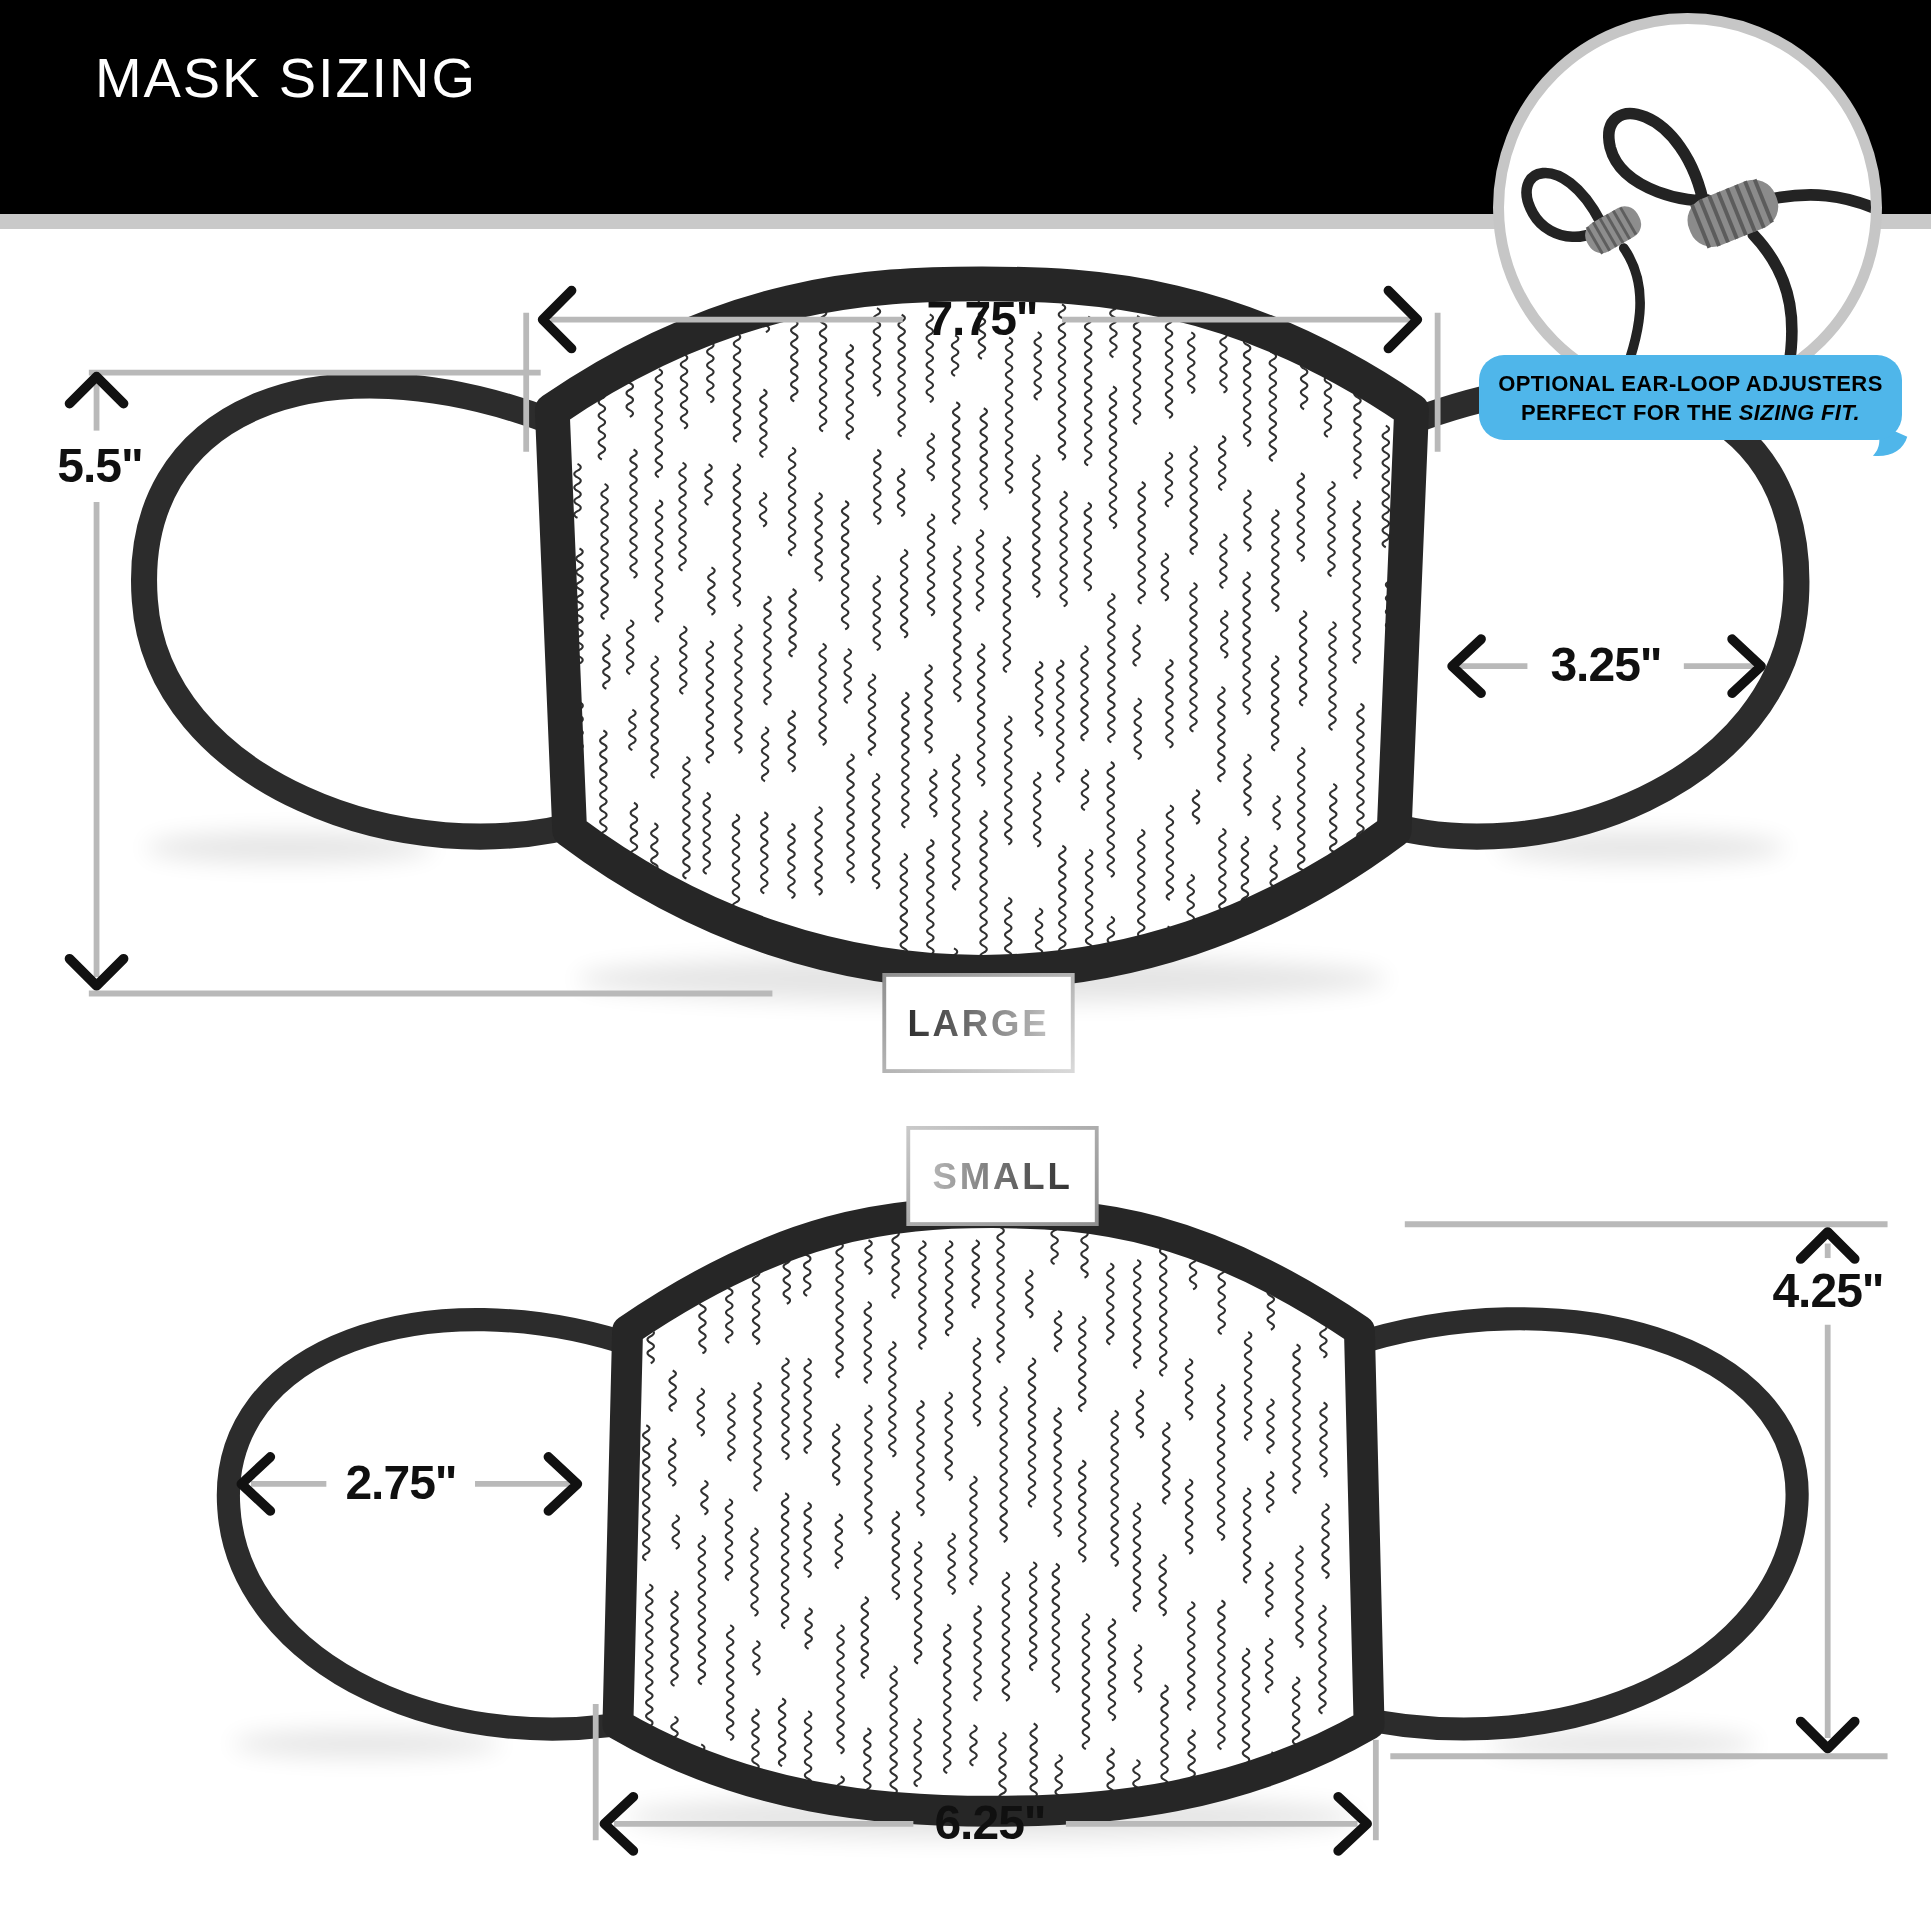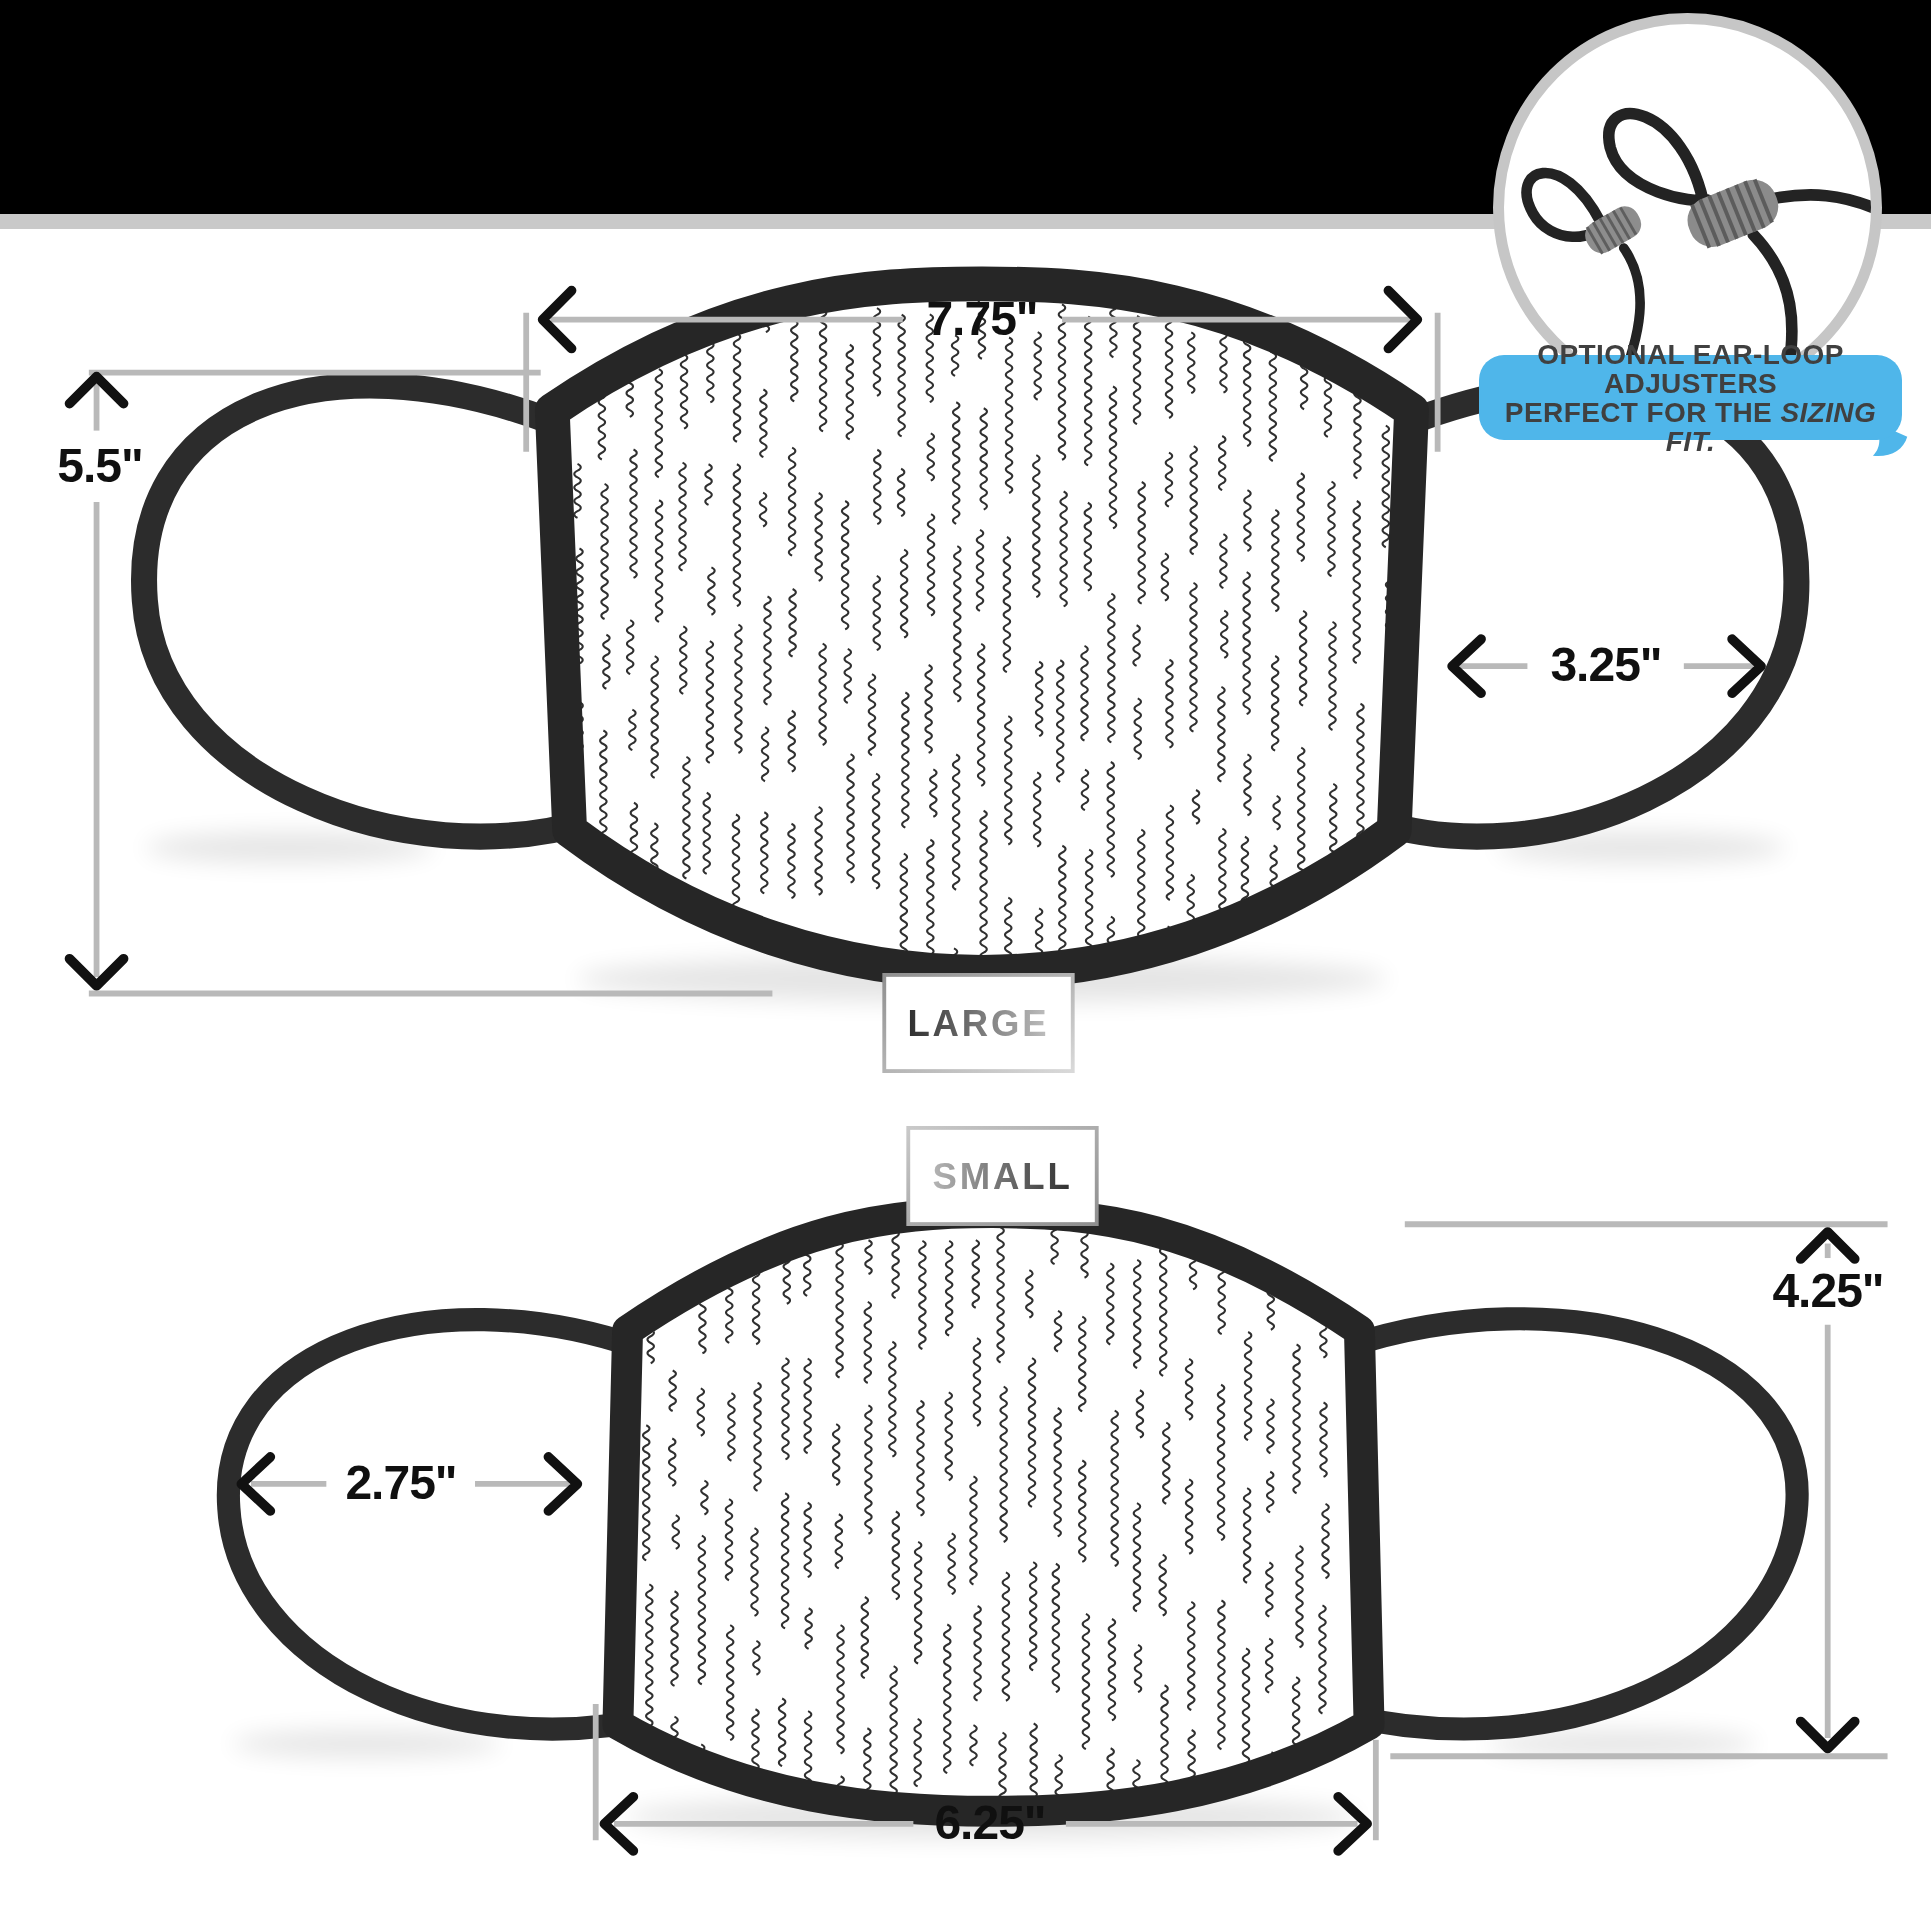--- a/index.html
+++ b/index.html
@@ -11,38 +11,39 @@
   .banner{position:absolute;left:0;top:0;width:1931px;height:214px;background:#000;z-index:0;}
   .divider{position:absolute;left:0;top:214px;width:1931px;height:15.4px;background:#c9c9c9;z-index:0;}
   .title{position:absolute;left:95px;top:48px;z-index:1;color:#fff;line-height:1.08;}
   .title .t1{font-size:56px;font-weight:400;letter-spacing:1.9px;}
   .title .t2{font-size:62px;font-weight:800;letter-spacing:0.5px;}
   
   .circle{position:absolute;left:1493px;top:12.6px;width:367px;height:367px;background:#fff;
     border:11.6px solid #c6c6c6;border-radius:50%;z-index:3;overflow:hidden;}
   
   .bubble{position:absolute;left:1479px;top:355px;width:423px;height:85px;background:#4fb6ea;
-    border-radius:25px;z-index:4;color:#404040;text-align:center;font-weight:700;font-size:28px;
+    border-radius:25px;z-index:4;color:#000000;text-align:center;font-weight:700;font-size:22px;
     line-height:29px;letter-spacing:0.4px;display:flex;flex-direction:column;justify-content:center;}
   .bubble .em{font-style:italic;}
   .bubble-tail{position:absolute;left:1871px;top:421px;width:42px;height:41px;z-index:3;}
   
   .overlay{position:absolute;left:0;top:0;z-index:1;}
   
   .dim{position:absolute;transform:translate(-50%,-50%);font-size:48px;font-weight:800;
     color:#101010;letter-spacing:-1px;z-index:2;white-space:nowrap;}
   
   .size-box{position:absolute;width:219px;height:100px;z-index:2;}
 </style>
 </head>
 <body>
 
 <div class="banner"></div>
 <div class="divider"></div>
 <div class="title">
+  <div class="t1">MASK SIZING</div>
 </div>
 
 <svg class="overlay" width="1931" height="1931" viewBox="0 0 2000 2000">
   <defs>
     <filter id="soft" x="-50%" y="-50%" width="200%" height="200%">
       <feGaussianBlur stdDeviation="12"></feGaussianBlur>
     </filter>
     <clipPath id="clipL">
       <path d="M 586,436 C 760,318 904,310 1017,310 C 1130,310 1274,318 1448,436 L 1431,852 C 1298,948 1155,991 1017,991 C 879,991 736,948 603,852 Z"></path>
     </clipPath>

